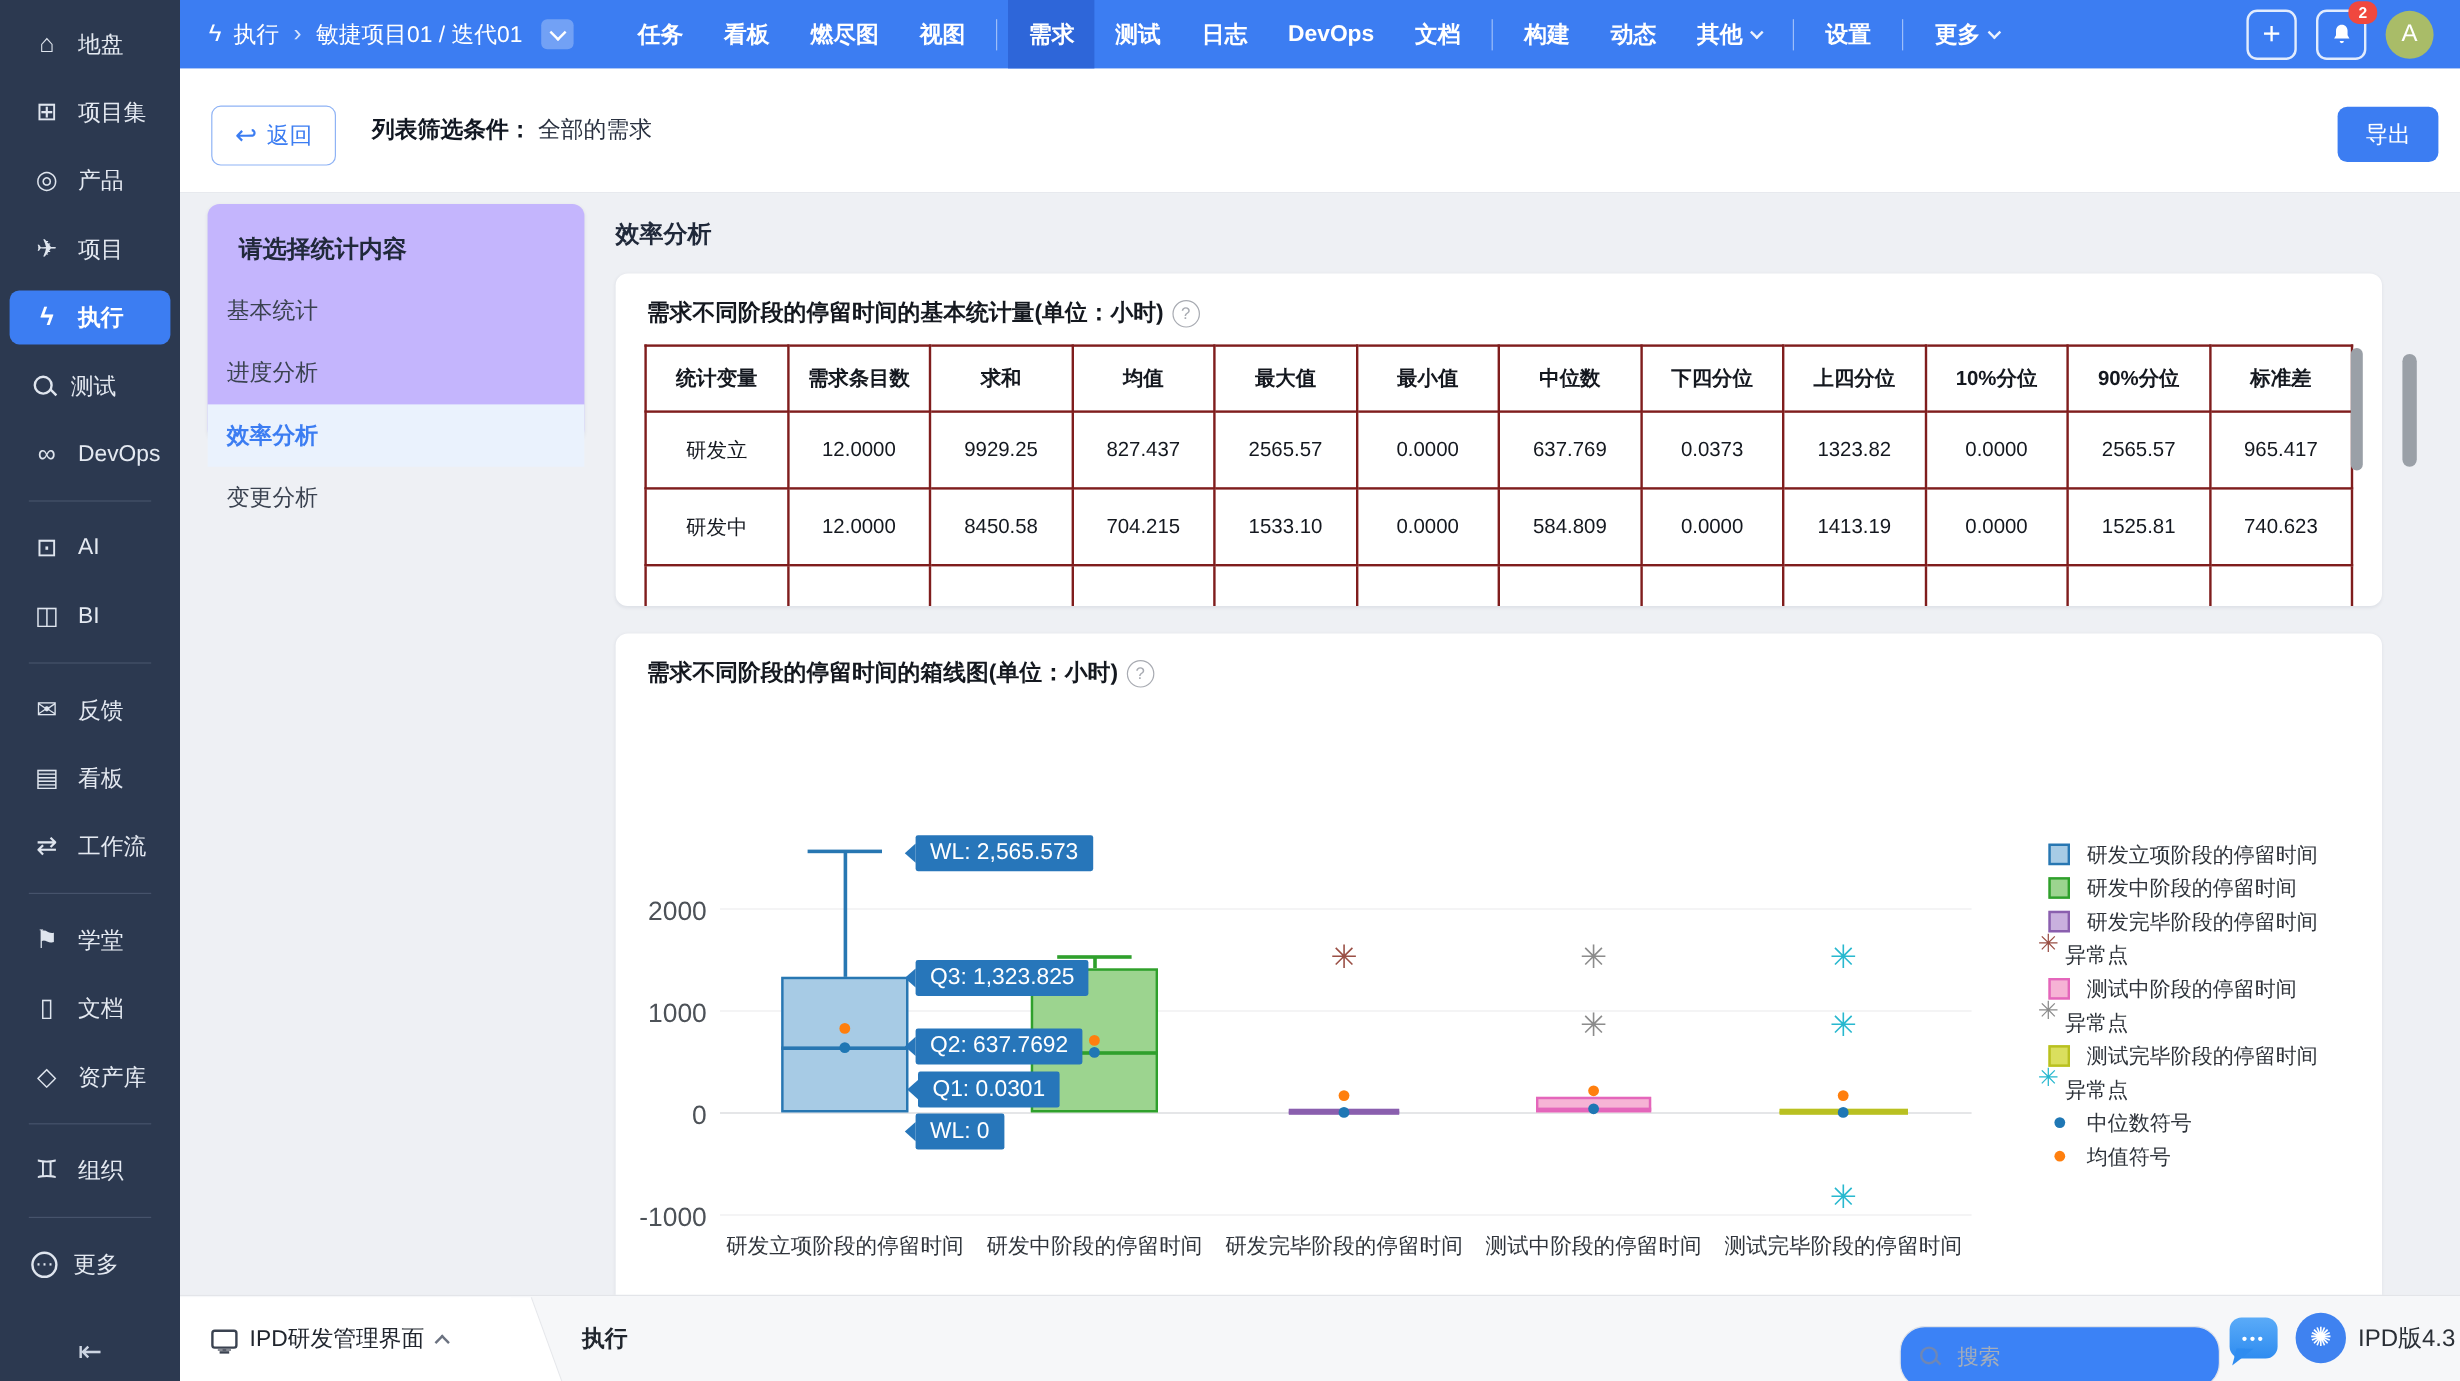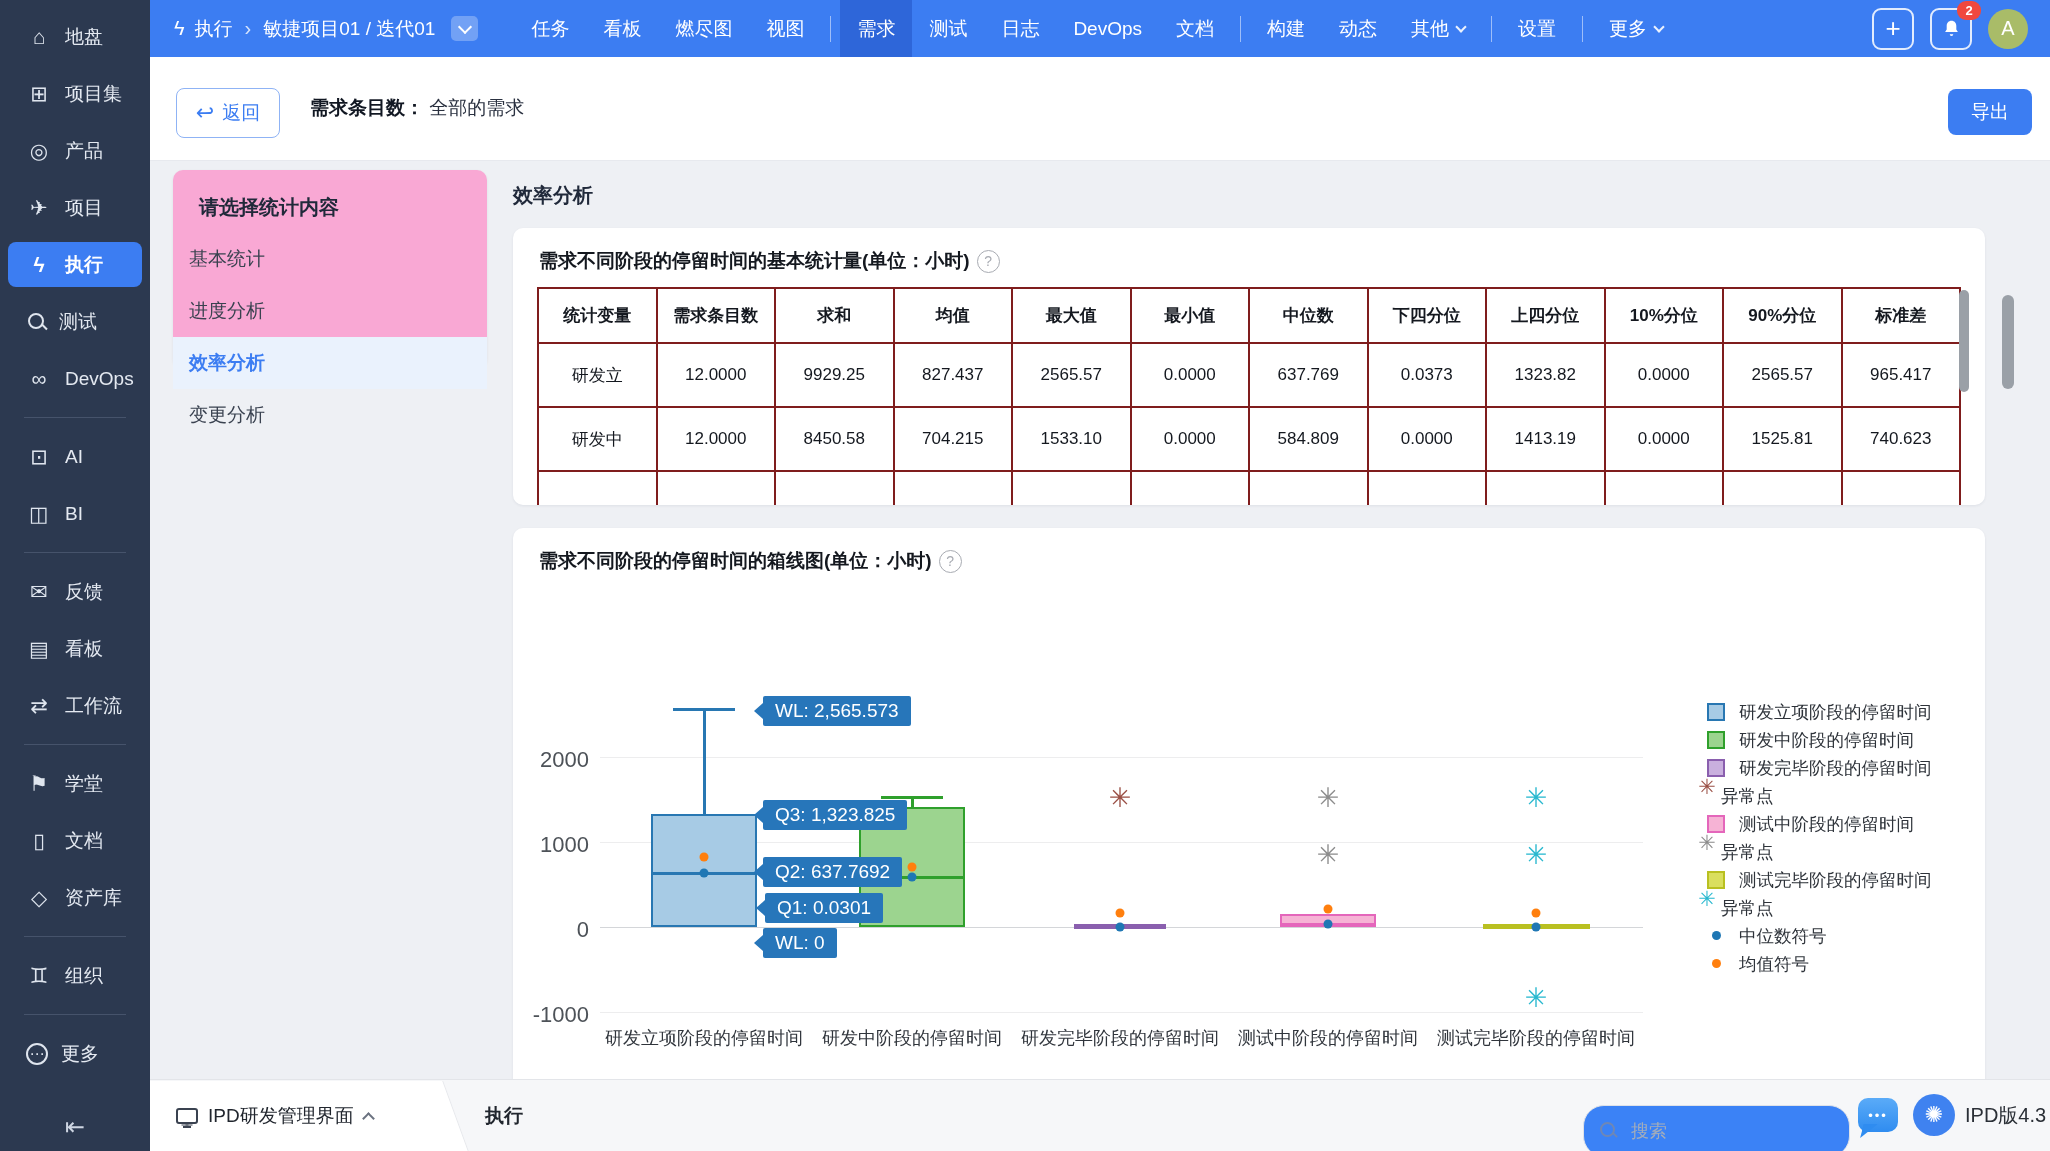--- a/index.html
+++ b/index.html
@@ -20,39 +20,39 @@
   .side-collapse{position:absolute;bottom:10px;width:100%;text-align:center;font-size:24px;color:#cdd5e2;cursor:pointer;}
   
   .navbar{position:absolute;left:150px;right:0;top:0;height:57px;background:#3c7df2;display:flex;align-items:center;color:#fff;font-size:19px;z-index:25;}
   .nav-left{display:flex;align-items:center;gap:10px;padding-left:24px;white-space:nowrap;}
   .nav-run{font-size:20px;}
   .nav-sep{opacity:.8;font-size:20px;margin:0 2px;}
   .chip{width:27px;height:25px;background:rgba(255,255,255,.28);border-radius:5px;display:flex;align-items:center;justify-content:center;margin-left:6px;cursor:pointer;}
   .chev{display:inline-block;width:8px;height:8px;border-right:2px solid currentColor;border-bottom:2px solid currentColor;transform:rotate(45deg);margin-top:-4px;}
   .chev.up{transform:rotate(-135deg);margin-top:4px;}
   .nav-items{display:flex;align-items:center;height:100%;margin-left:36px;}
-  .nav-item{height:100%;display:flex;align-items:center;gap:8px;padding:0 17px;cursor:pointer;white-space:nowrap;}
+  .nav-item{height:100%;display:flex;align-items:center;gap:8px;padding:0 17px;cursor:pointer;white-space:nowrap;font-weight:bold;}
   .nav-item.active{background:#2e66d9;align-items:center;}
   .nav-item .chev{width:6px;height:6px;opacity:.9;}
   .nav-divider{width:1px;height:26px;background:rgba(255,255,255,.5);margin:0 9px;}
   .nav-right{margin-left:auto;display:flex;align-items:center;gap:16px;padding-right:22px;}
   .nav-btn{width:38px;height:38px;border:2px solid rgba(255,255,255,.85);border-radius:9px;display:flex;align-items:center;justify-content:center;font-size:26px;position:relative;cursor:pointer;}
   .badge{position:absolute;top:-9px;right:-11px;background:#f0483e;color:#fff;border-radius:9px;min-width:14px;height:19px;font-size:13px;display:flex;align-items:center;justify-content:center;padding:0 5px;font-weight:bold;}
   .avatar{width:40px;height:40px;border-radius:50%;background:#a9bc68;display:flex;align-items:center;justify-content:center;font-size:20px;color:#fff;cursor:pointer;}
   
   .toolbar{position:absolute;left:150px;right:0;top:57px;height:103px;background:#fff;border-bottom:1px solid #e7e9ee;z-index:20;}
   .back-btn{position:absolute;left:26px;top:31px;width:102px;height:48px;border:1px solid #8fb3f5;border-radius:8px;background:#fff;color:#3c7df2;font-size:19px;display:flex;align-items:center;justify-content:center;gap:8px;cursor:pointer;}
   .back-arrow{font-size:22px;line-height:1;}
   .filter{position:absolute;left:160px;top:38px;font-size:19px;}
   .filter b{font-weight:bold;color:#111722;}
   .filter span{color:#2a3140;}
   .export-btn{position:absolute;right:18px;top:32px;width:84px;height:46px;background:#3c7df2;color:#fff;border-radius:8px;font-size:19px;display:flex;align-items:center;justify-content:center;cursor:pointer;}
   
   .content{position:absolute;left:150px;top:160px;right:0;bottom:71px;background:#eef0f4;overflow:hidden;z-index:10;}
-  .panel{position:absolute;left:23px;top:10px;width:314px;height:198px;background:#f9a8d4;border-radius:10px;box-shadow:0 1px 3px rgba(20,30,50,.07);}
+  .panel{position:absolute;left:23px;top:10px;width:314px;height:198px;background:#c4b5fd;border-radius:10px;box-shadow:0 1px 3px rgba(20,30,50,.07);}
   .panel-title{padding:24px 0 12px 26px;font-size:20px;font-weight:bold;color:#20293a;}
   .panel-item{height:52px;display:flex;align-items:center;padding-left:16px;font-size:19px;color:#3a4250;cursor:pointer;}
   .panel-item.active{background:#eaf2fd;color:#3c7df2;font-weight:bold;}
   .section-title{position:absolute;left:363px;top:22px;font-size:20px;font-weight:bold;color:#20293a;}
   .card{position:absolute;background:#fff;border-radius:10px;box-shadow:0 1px 3px rgba(20,30,50,.07);}
   .card1{left:363px;top:68px;width:1472px;height:277px;overflow:hidden;}
   .card2{left:363px;top:368px;width:1472px;height:600px;overflow:hidden;}
   .card-title{display:flex;align-items:center;padding:20px 0 0 26px;font-size:19px;font-weight:bold;color:#14181f;}
   .help{width:21px;height:21px;min-width:21px;border:1.5px solid #a8abb2;border-radius:50%;color:#a8abb2;font-size:14px;font-weight:normal;display:inline-flex;align-items:center;justify-content:center;margin-left:7px;}
   
@@ -261,21 +261,21 @@
     <div class="avatar">A</div>
   </div>
 </div>
 
 <div class="toolbar">
   <div class="back-btn">
     <span class="back-arrow">↩</span>
     <span>返回</span>
   </div>
   <div class="filter">
-    <b>需求条目数：</b>
+    <b>列表筛选条件：</b>
     <span>全部的需求</span>
   </div>
   <div class="export-btn">导出</div>
 </div>
 
 <div class="content">
 
   <div class="panel">
     <div class="panel-title">请选择统计内容</div>
     <div id="panel-items">

